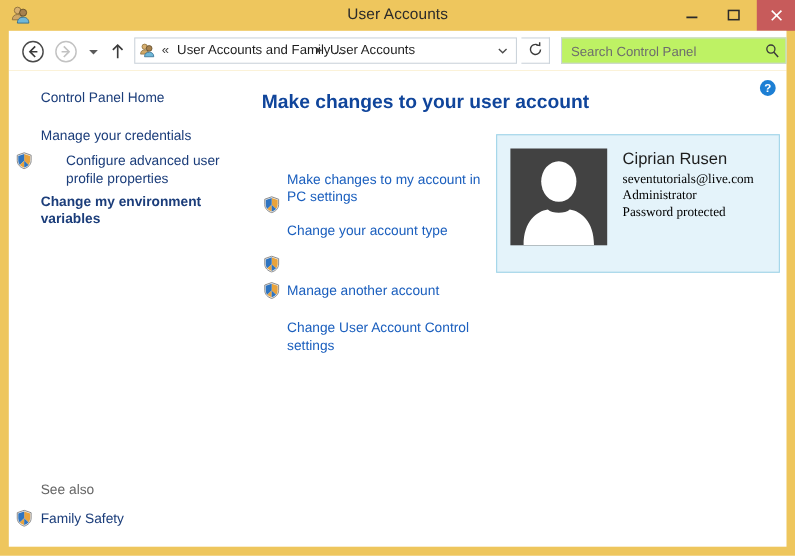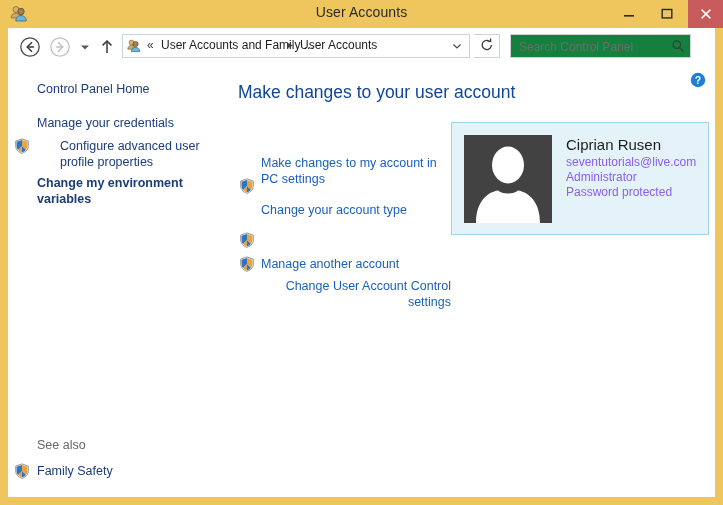--- a/index.html
+++ b/index.html
@@ -142,23 +142,23 @@
     border: 1px solid #ccd4db;
     border-left: none;
     background: #ffffff;
     box-sizing: border-box;
     padding: 0;
   }
   
   #searchbox {
     position: absolute;
     left: 502px; top: 6px;
-    width: 181px; height: 24px;
+    width: 205px; height: 24px;
     border: 1px solid #ccd4db;
-    background: #15803d;
+    background: #bef264;
     box-sizing: border-box;
   }
   #search-input {
     position: absolute;
     left: 6px; top: 0;
     width: 168px; height: 22px;
     border: none; outline: none;
     font-size: 12px;
     color: #1d1d1d;
     font-family: "Liberation Sans", sans-serif;
@@ -228,20 +228,21 @@
     left: 215px; top: 0;
     width: 492px;
     height: 433px;
   }
   #main-heading {
     position: absolute;
     left: 15px; top: 18px;
     font-size: 17.5px;
     color: #10459b;
     white-space: nowrap;
+    font-weight: bold;
   }
   .main-link {
     position: absolute;
     left: 38px;
     font-size: 12.5px;
     line-height: 16px;
     color: #1b5fbe;
     width: 190px;
     cursor: default;
     margin-top: 24px;
@@ -249,29 +250,29 @@
   .main-shield {
     position: absolute;
     left: 16px;
     width: 16px; height: 16px;
   }
   #ml-pcsettings { top: 67px; }
   #ml-acctype    { top: 114px; }
   #sh-acctype    { top: 114px; }
   #ml-manage     { top: 168px; }
   #sh-manage     { top: 168px; }
-  #ml-uac        { top: 190px; text-align: right; }
+  #ml-uac        { top: 202px; }
   #sh-uac        { top: 192px; }
 
   
   #acct-panel {
     position: absolute;
     left: 228px; top: 58px;
     width: 258px;
-    height: 113px;
+    height: 126px;
     background: #e4f3fa;
     border: 1px solid #9fd4e8;
     box-sizing: border-box;
   }
   #avatar {
     position: absolute;
     left: 12px; top: 12px;
     width: 88px; height: 88px;
     background: #424242;
     overflow: hidden;
@@ -282,23 +283,24 @@
     width: 140px;
   }
   #acct-name {
     font-size: 15px;
     color: #1d1d1d;
     line-height: 20px;
     white-space: nowrap;
   }
   .acct-line {
     font-size: 12px;
-    color: #8b5cf6;
+    color: #000000;
     line-height: 15px;
     white-space: nowrap;
+    font-family: Liberation Serif, serif;
   }
 </style>
 </head>
 <body>
 
 <div id="window">
 
   <div id="titlebar">
     <span id="app-icon">
       <svg width="20" height="20" viewBox="0 0 20 20">

